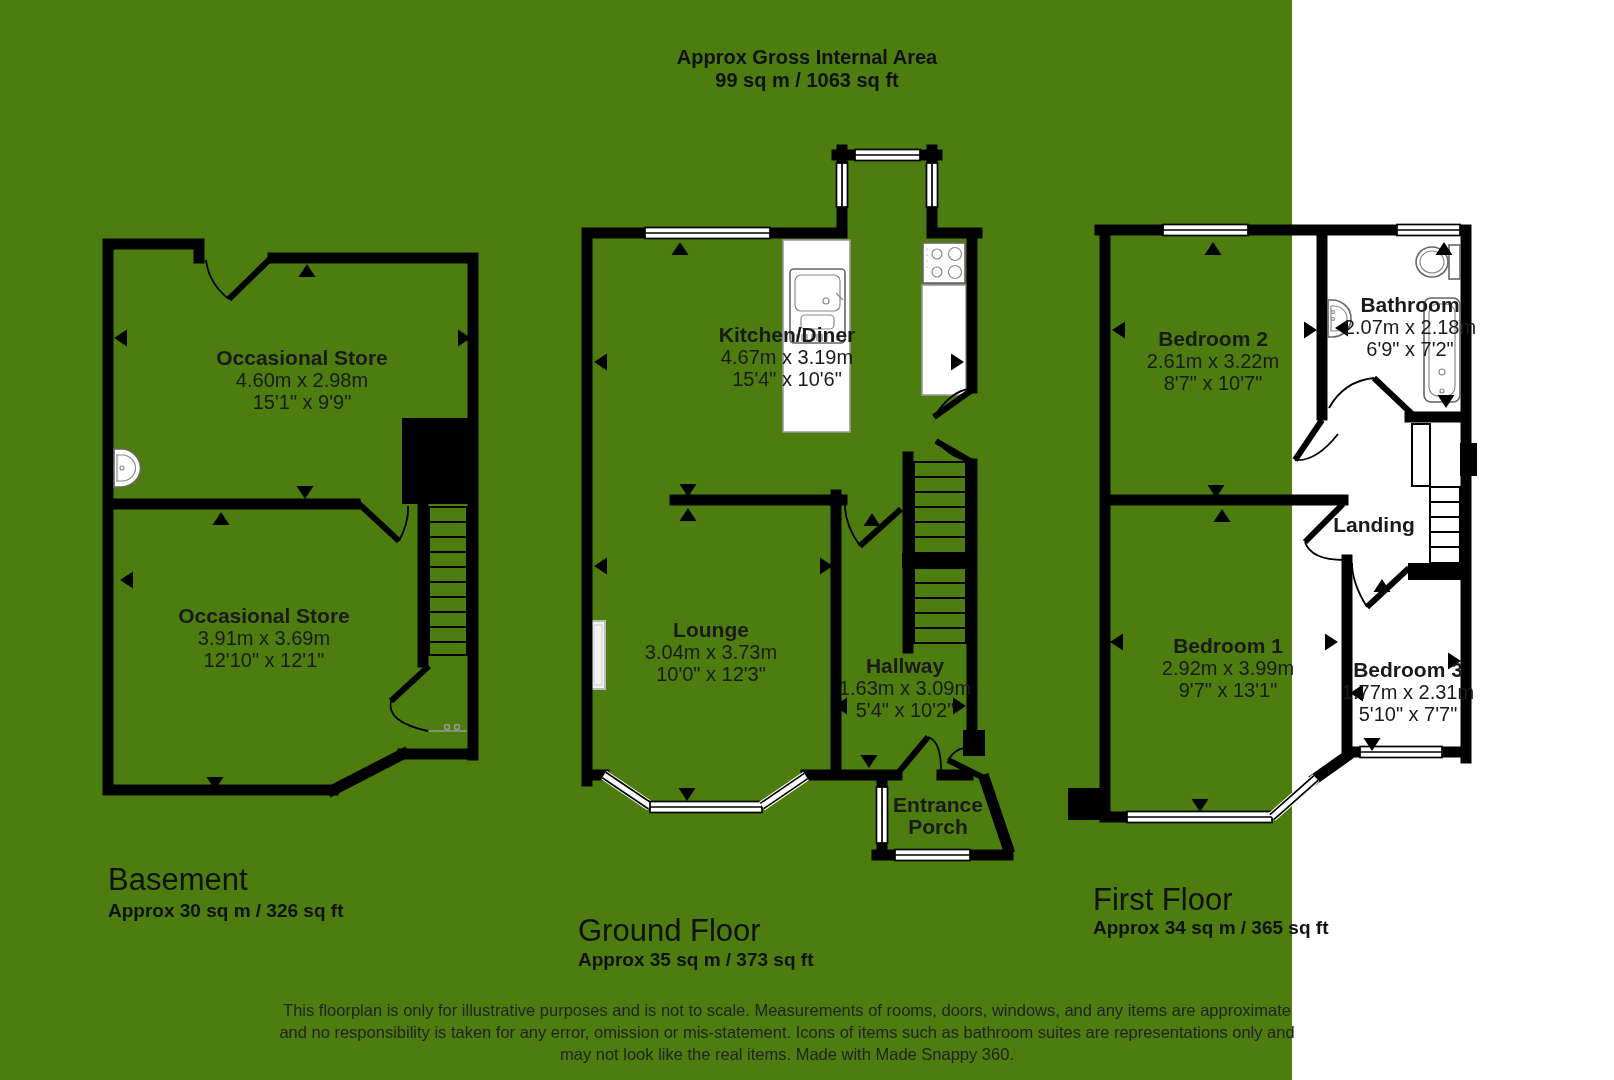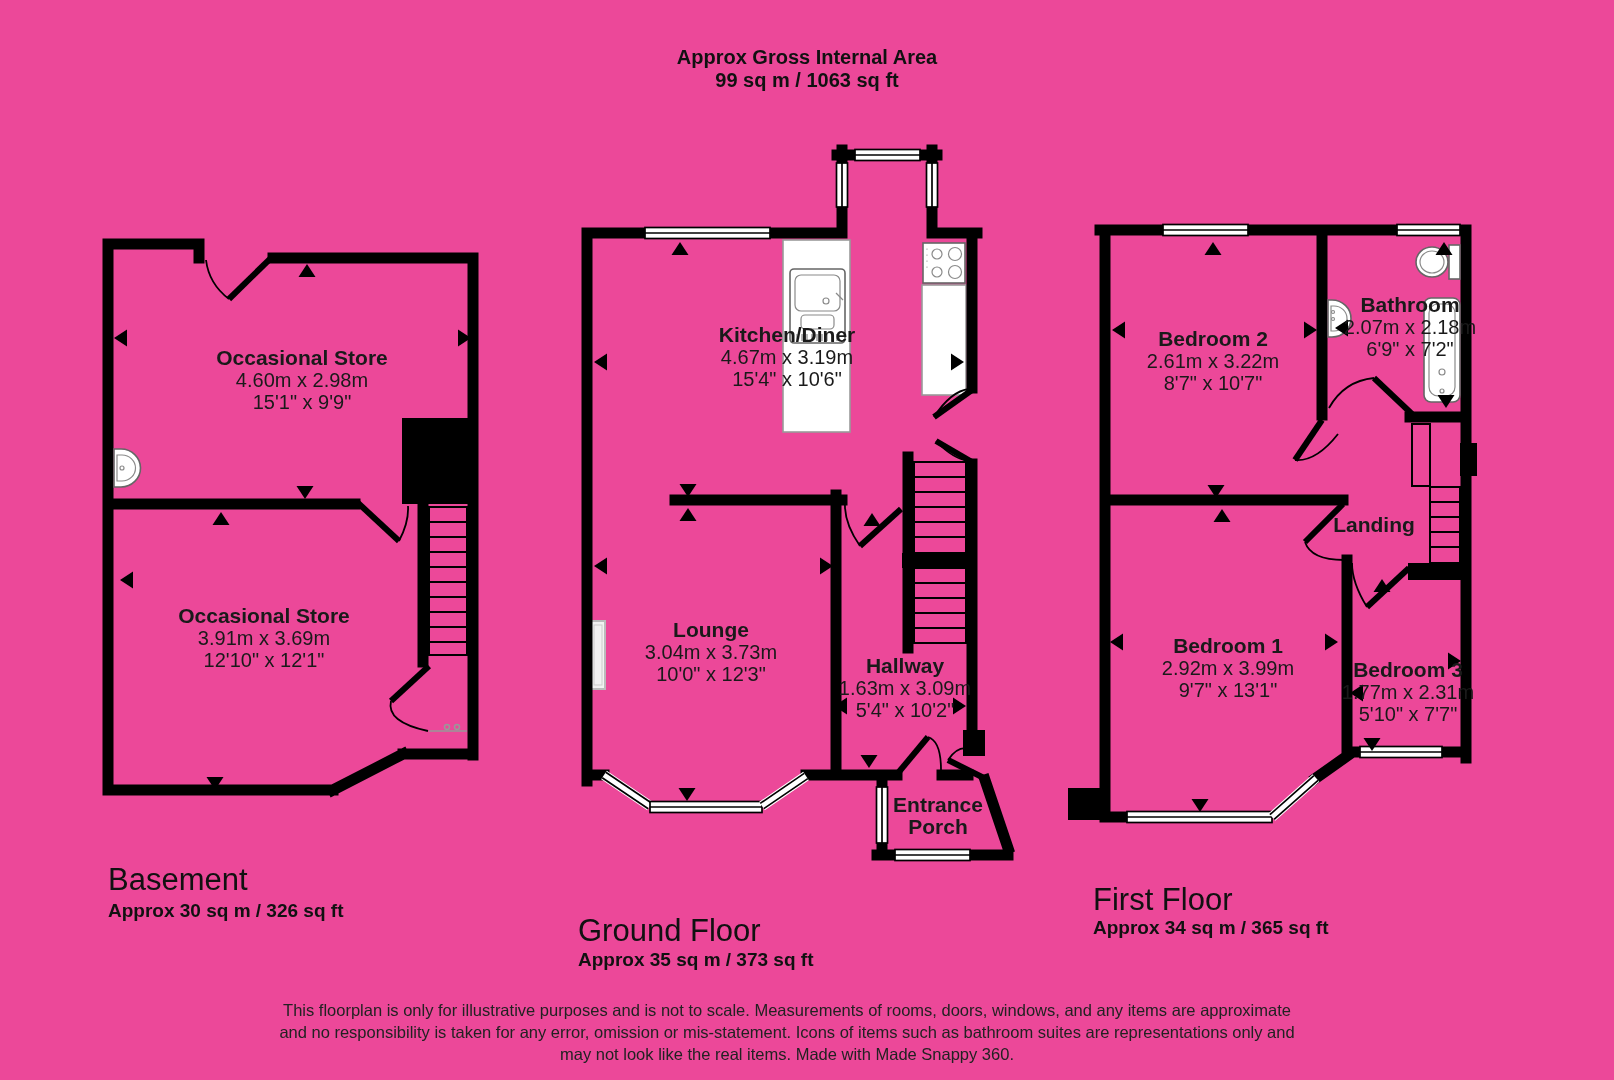--- a/index.html
+++ b/index.html
@@ -1,16 +1,16 @@
 <!DOCTYPE html>
 <html><head>
 <meta charset="utf-8">
 <style>
   html,body{margin:0;padding:0;background:#fff;}
-  .canvas{position:relative;width:1614px;height:1080px;background:#ec4899;
+  .canvas{position:relative;width:1292px;height:1080px;background:#4d7c0f;
           font-family:"Liberation Sans", sans-serif;}
   svg{display:block;}
   .wall{stroke:#000;stroke-width:11;fill:none;stroke-linecap:square;}
   .thin{stroke:#000;stroke-width:2;fill:none;}
   .leaf{stroke:#000;stroke-width:6;fill:none;stroke-linecap:butt;}
   .arc{stroke:#000;stroke-width:1.8;fill:none;}
   .win{fill:#fff;stroke:#000;stroke-width:1.7;}
   .winl{stroke:#000;stroke-width:1.7;fill:none;}
   .wwhite{stroke:#fff;stroke-width:10;fill:none;}
   .cnt{fill:#fff;stroke:#9a9a9a;stroke-width:1.6;}

